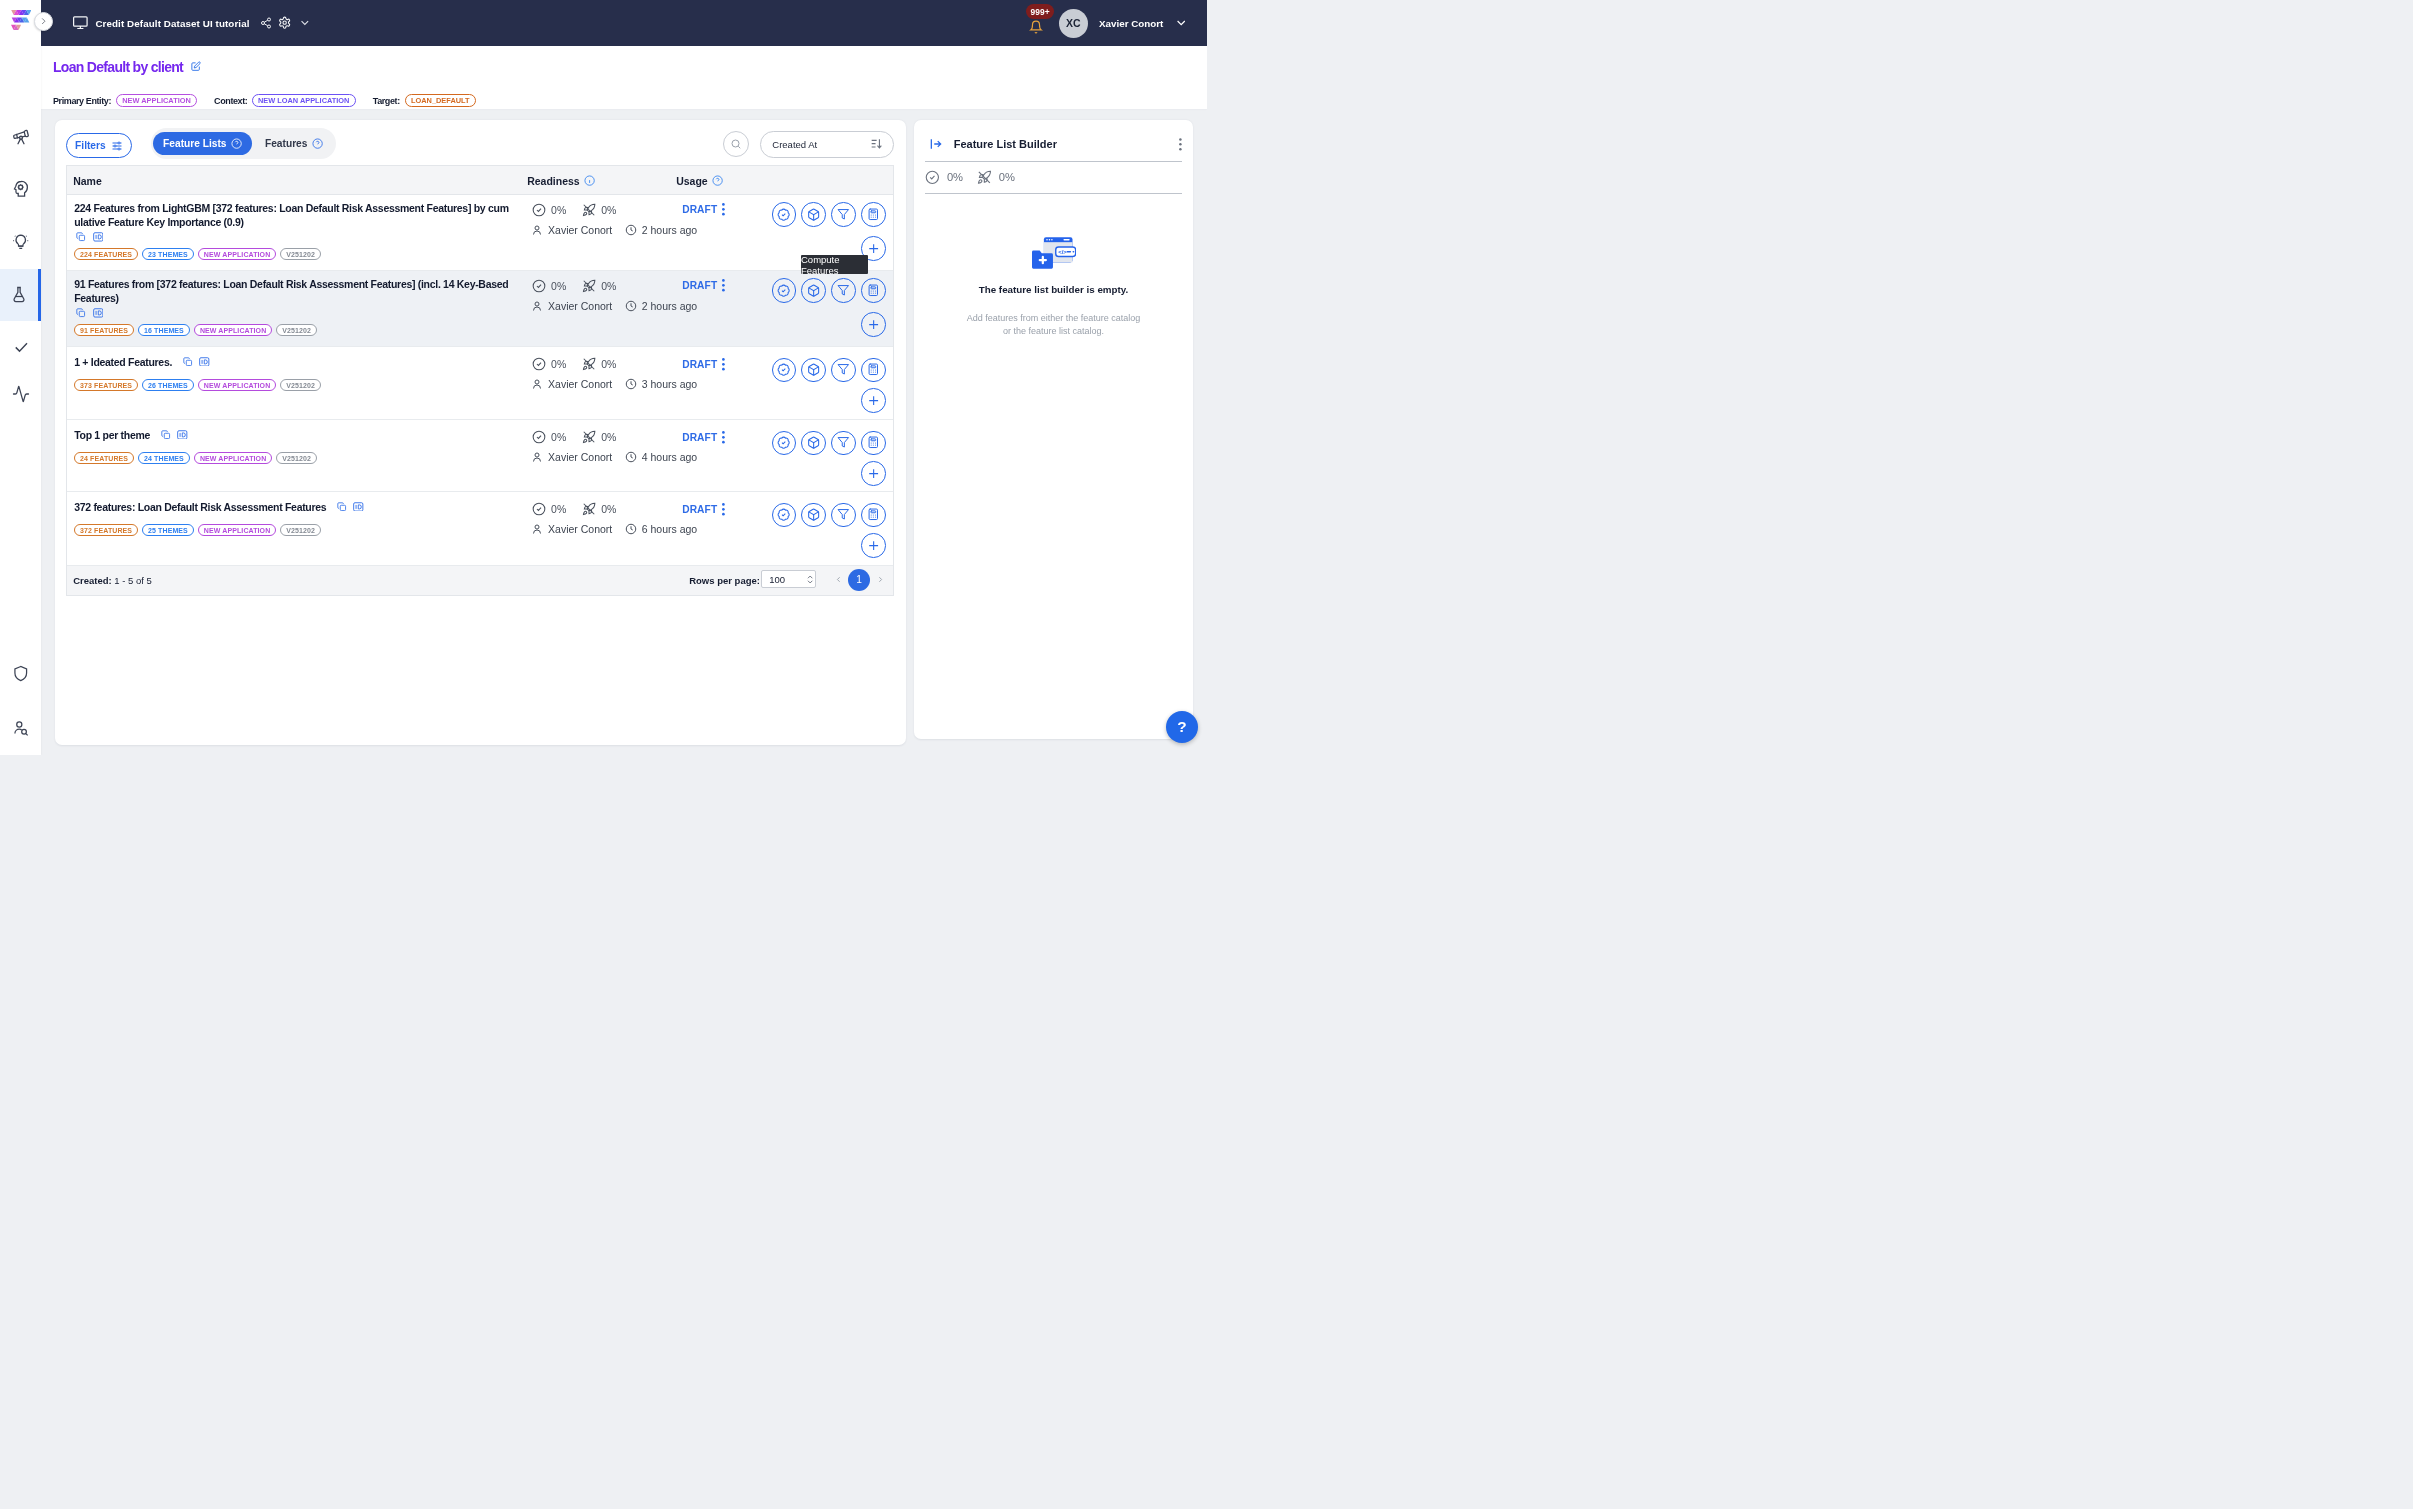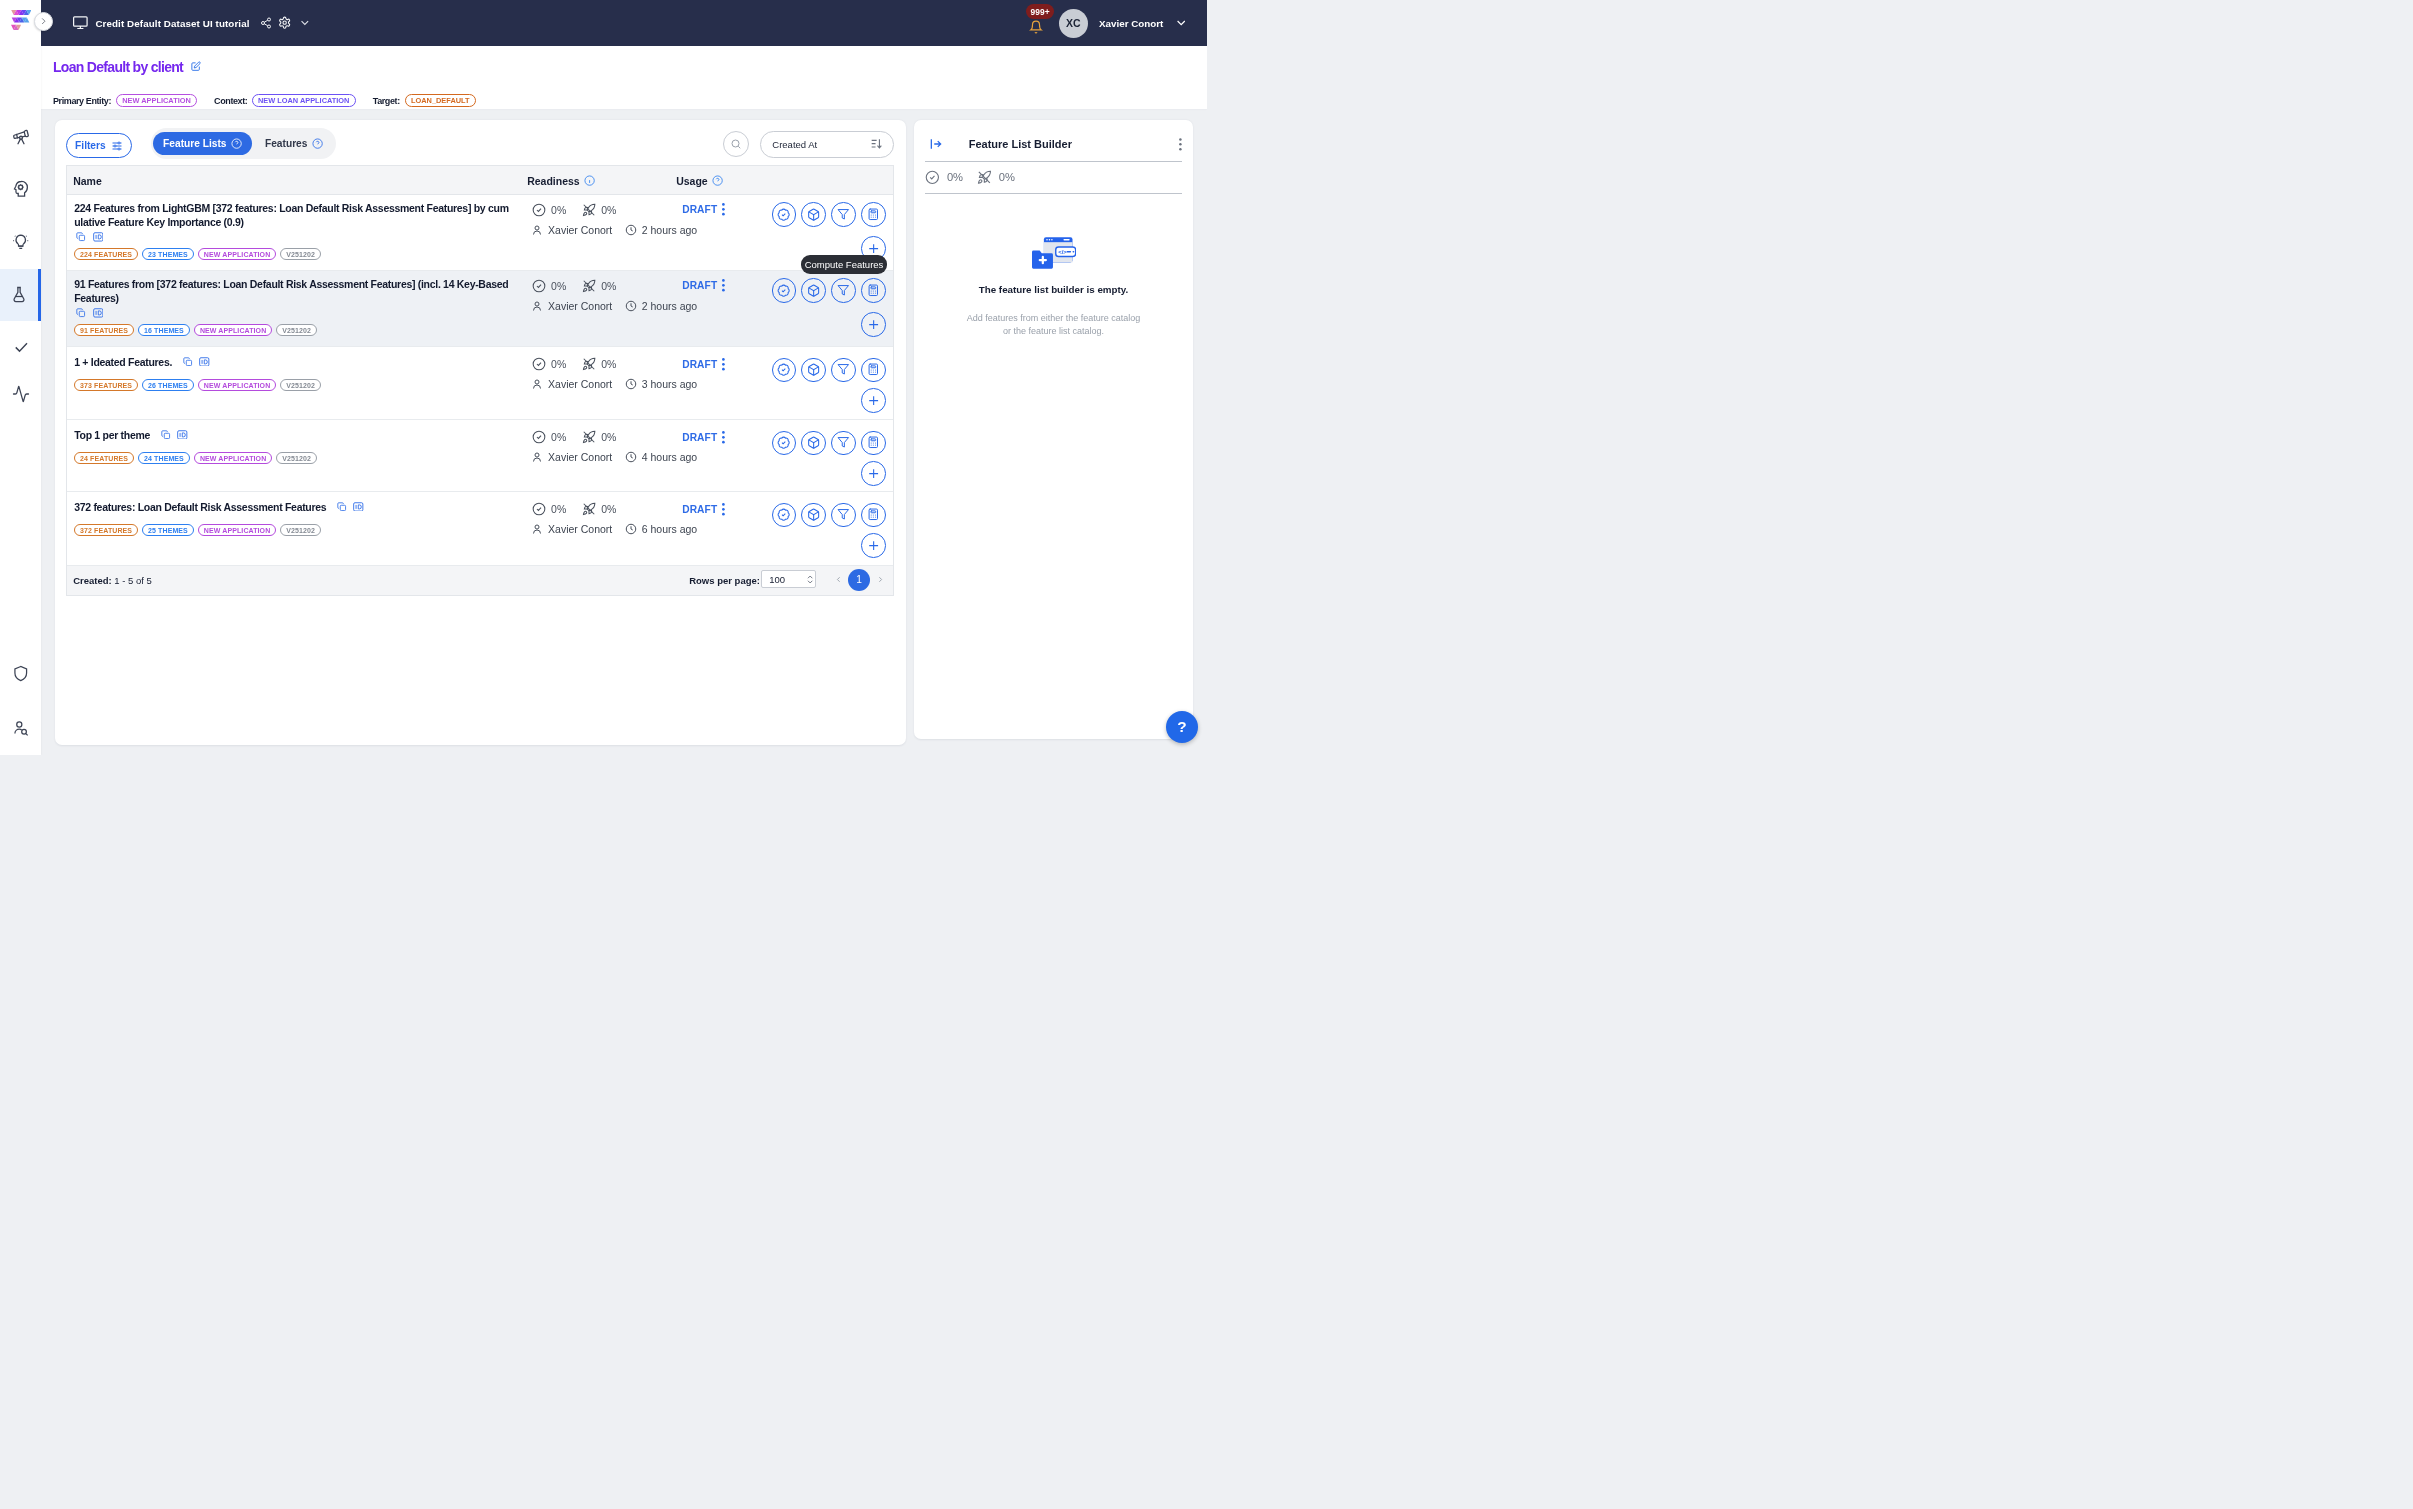--- a/index.html
+++ b/index.html
@@ -58,24 +58,24 @@
 .who { position:absolute; left:464px; top:29px; display:flex; align-items:center; gap:4.9px; color:#3d4450; font-size:10.5px; }
 .draft { position:absolute; left:615px; top:8.8px; font-size:10.2px; font-weight:bold; color:#2e6be6; letter-spacing:0.1px; }
 .kebab { position:absolute; left:655px; top:8.4px; }
 .actions { position:absolute; right:7.7px; top:7.4px; display:flex; gap:5.3px; }
 .act { width:24.5px; height:24.5px; border-radius:50%; border:1.1px solid #2969e8; display:flex; align-items:center; justify-content:center; background:transparent; }
 .plus { position:absolute; right:7.7px; width:24.5px; height:24.5px; border-radius:50%; border:1.1px solid #2969e8; display:flex; align-items:center; justify-content:center; }
 
 .tfoot { height:29px; background:#f4f5f7; display:flex; align-items:center; font-size:9.5px; color:#161d31; position:relative; }
 
 
-.tooltip { position:absolute; left:746px; top:135px; width:86px; height:19px; background:#2b2e35; border-radius:9px; color:#fff; font-size:9.5px; display:flex; align-items:center; justify-content:center; z-index:30; }
-
-
-.rc-head { position:absolute; left:14.7px; right:11.2px; top:15.4px; height:18px; display:flex; align-items:center; gap:26px; font-size:11px; font-weight:bold; color:#161d31; }
+.tooltip { position:absolute; left:746px; top:135px; width:67px; height:19px; background:#2b2e35; border-radius:1px; color:#fff; font-size:9.5px; display:flex; align-items:center; justify-content:center; z-index:30; }
+
+
+.rc-head { position:absolute; left:14.7px; right:11.2px; top:15.4px; height:18px; display:flex; align-items:center; gap:11px; font-size:11px; font-weight:bold; color:#161d31; }
 .rc-div { position:absolute; left:11.2px; right:11.2px; height:0.7px; background:#bfc4cc; }
 .rc-pct { position:absolute; left:11.2px; top:168px; display:flex; align-items:center; gap:7px; color:#6b727e; font-size:11.2px; }
 .rc-empty { position:absolute; left:0; right:0; top:117px; text-align:center; }
 .rc-e1 { font-size:9.8px; font-weight:bold; color:#161d31; margin-top:14.7px; }
 .rc-e2 { font-size:9px; color:#9aa1ab; margin-top:17px; line-height:13.3px; }
 
 .help-btn { position:absolute; left:1166px; top:711px; width:32px; height:32px; border-radius:50%; background:#2168e8; color:#fff; font-size:15.4px; font-weight:bold; display:flex; align-items:center; justify-content:center; box-shadow:0 1.4px 4.2px rgba(0,0,0,.25); z-index:40; }
 </style>
 </head>
 <body>

